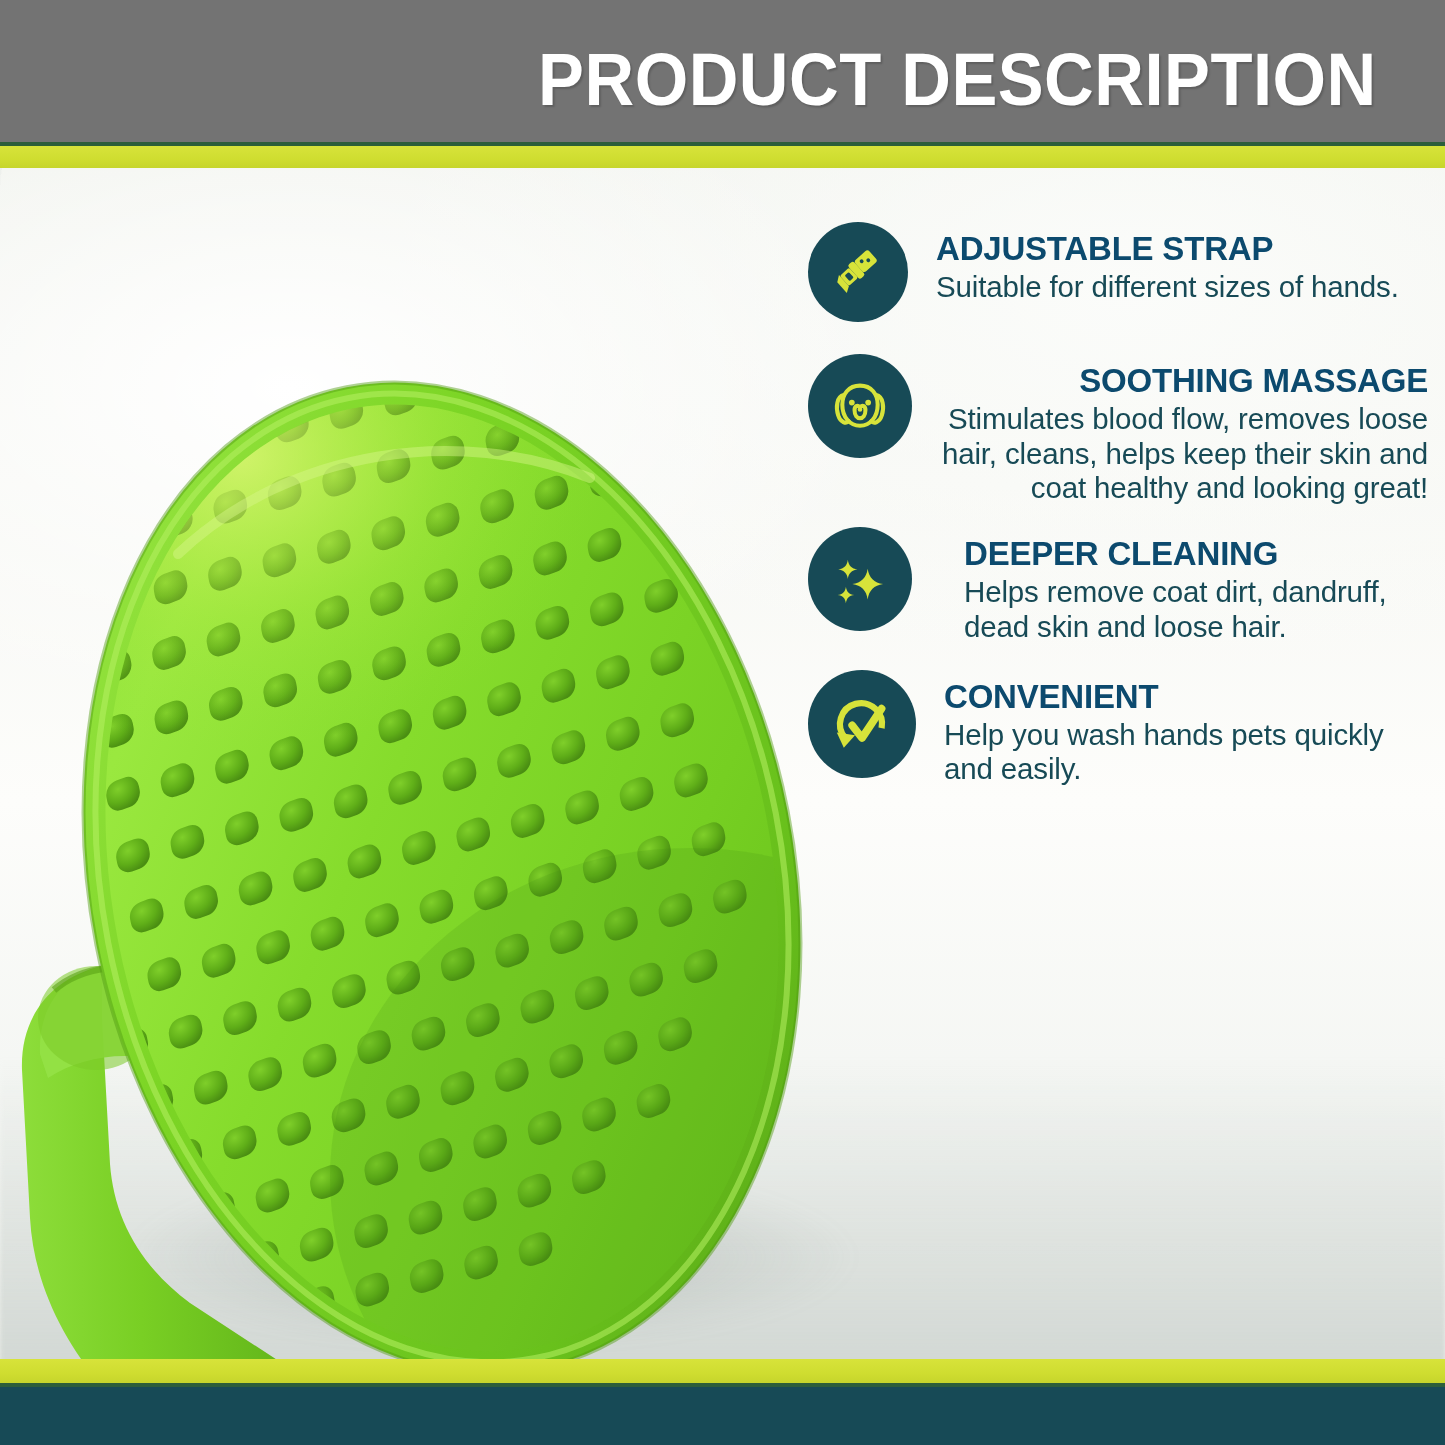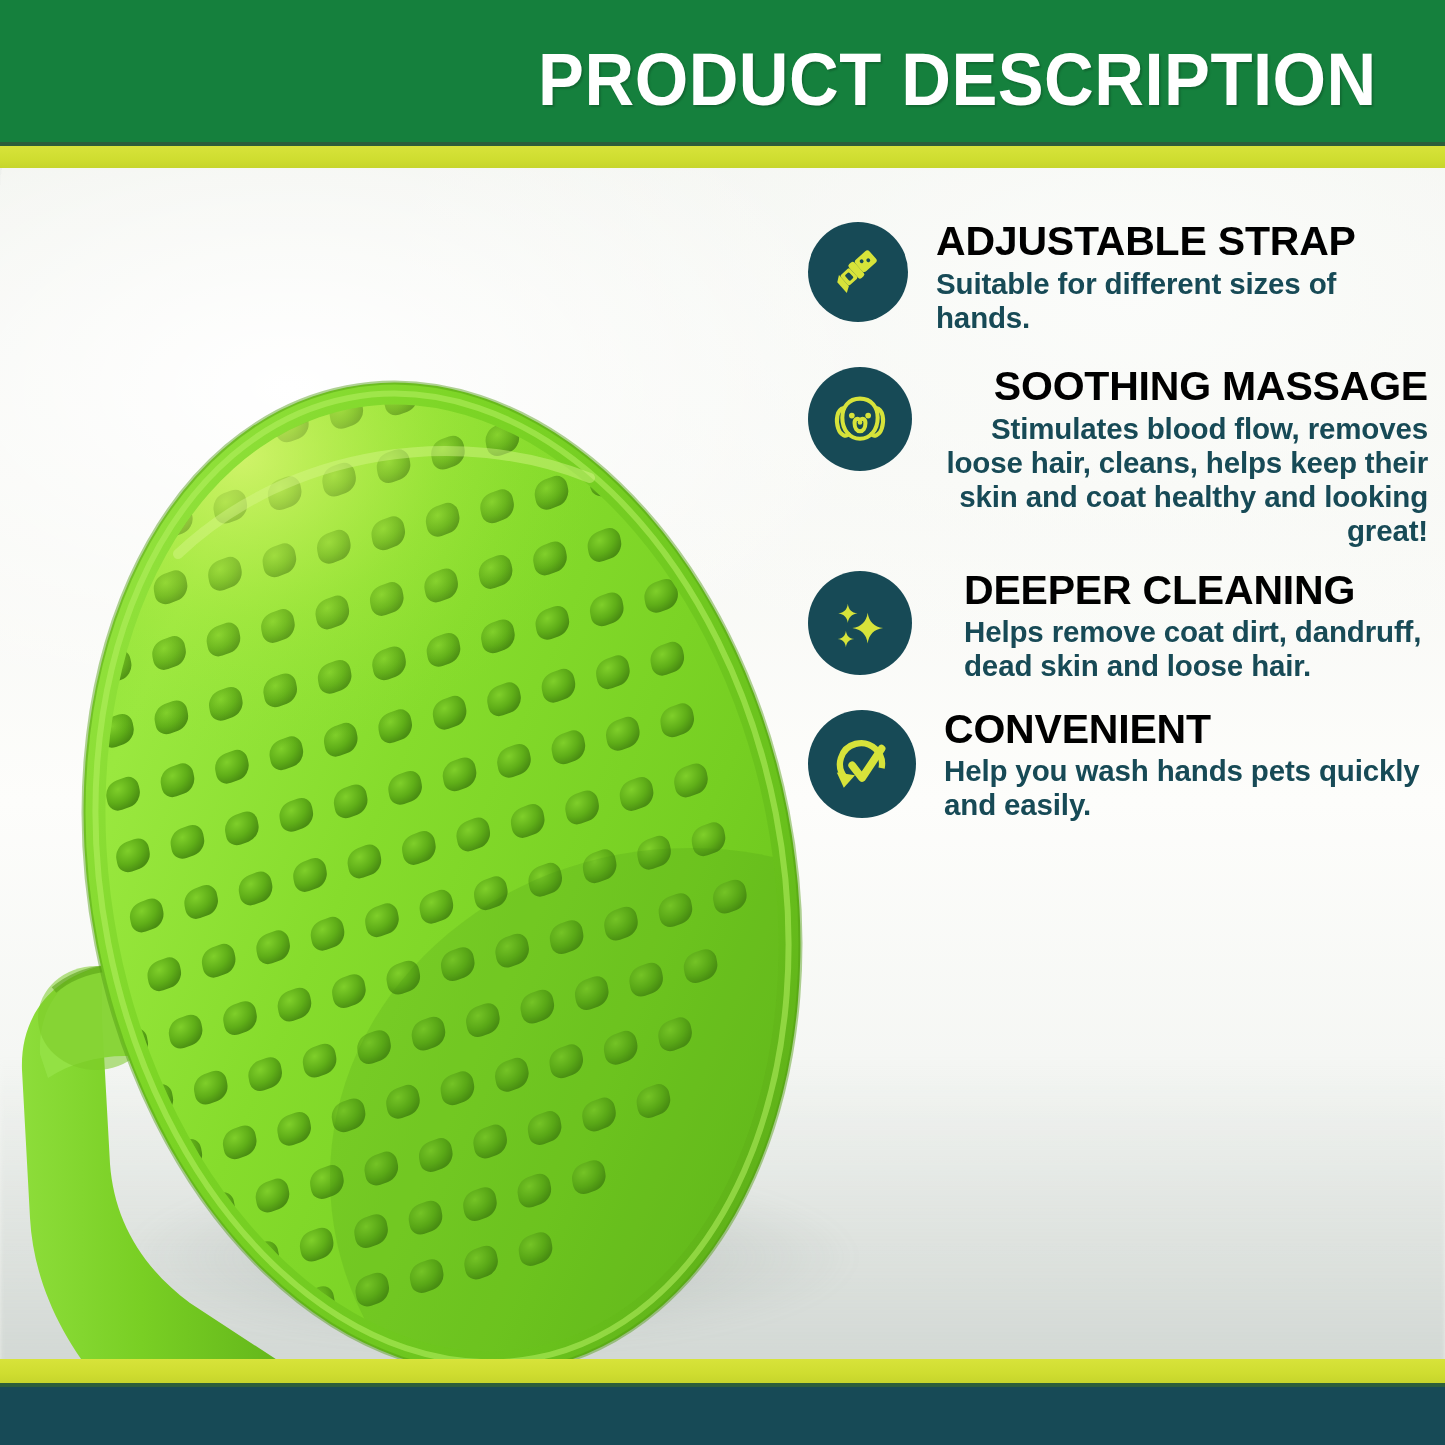--- a/index.html
+++ b/index.html
@@ -18,21 +18,21 @@
     overflow: hidden;
     background: #f3f5f1;
   }
 
   
   .header {
     position: absolute;
     left: 0; top: 0;
     width: 1445px;
     height: 160px;
-    background: #15803d;
+    background: #737373;
     z-index: 20;
   }
   .header-title {
     position: absolute;
     right: 68px;
     top: 50%;
     transform: translateY(-50%);
     color: #ffffff;
     font-size: 74px;
     font-weight: 700;
@@ -156,32 +156,32 @@
     background: #174a56;
     display: flex;
     align-items: center;
     justify-content: center;
     margin-right: 28px;
     margin-top: 4px;
   }
   .feature-icon svg { display: block; }
   .feature-text { flex: 1 1 auto; padding-top: 2px; }
   .feature-title {
-    color: #000000;
-    font-size: 41px;
+    color: #0c4a6e;
+    font-size: 33px;
     font-weight: 700;
     line-height: 1.04;
     letter-spacing: -0.2px;
-    margin: 0 0 4px 0;
+    margin: 12px 0 4px 0;
     white-space: nowrap;
   }
   .feature-desc {
     color: #174a56;
     font-size: 29.5px;
-    font-weight: 700;
+    font-weight: 400;
     line-height: 1.16;
     margin: 0;
     letter-spacing: -0.15px;
   }
 
   
   .feature.f1 { margin-bottom: 28px; }
   .feature.f2 { margin-bottom: 18px; text-align: right; }
   .feature.f3 { margin-bottom: 22px; gap: 24px; }
   .feature.f4 { margin-bottom: 0; }

